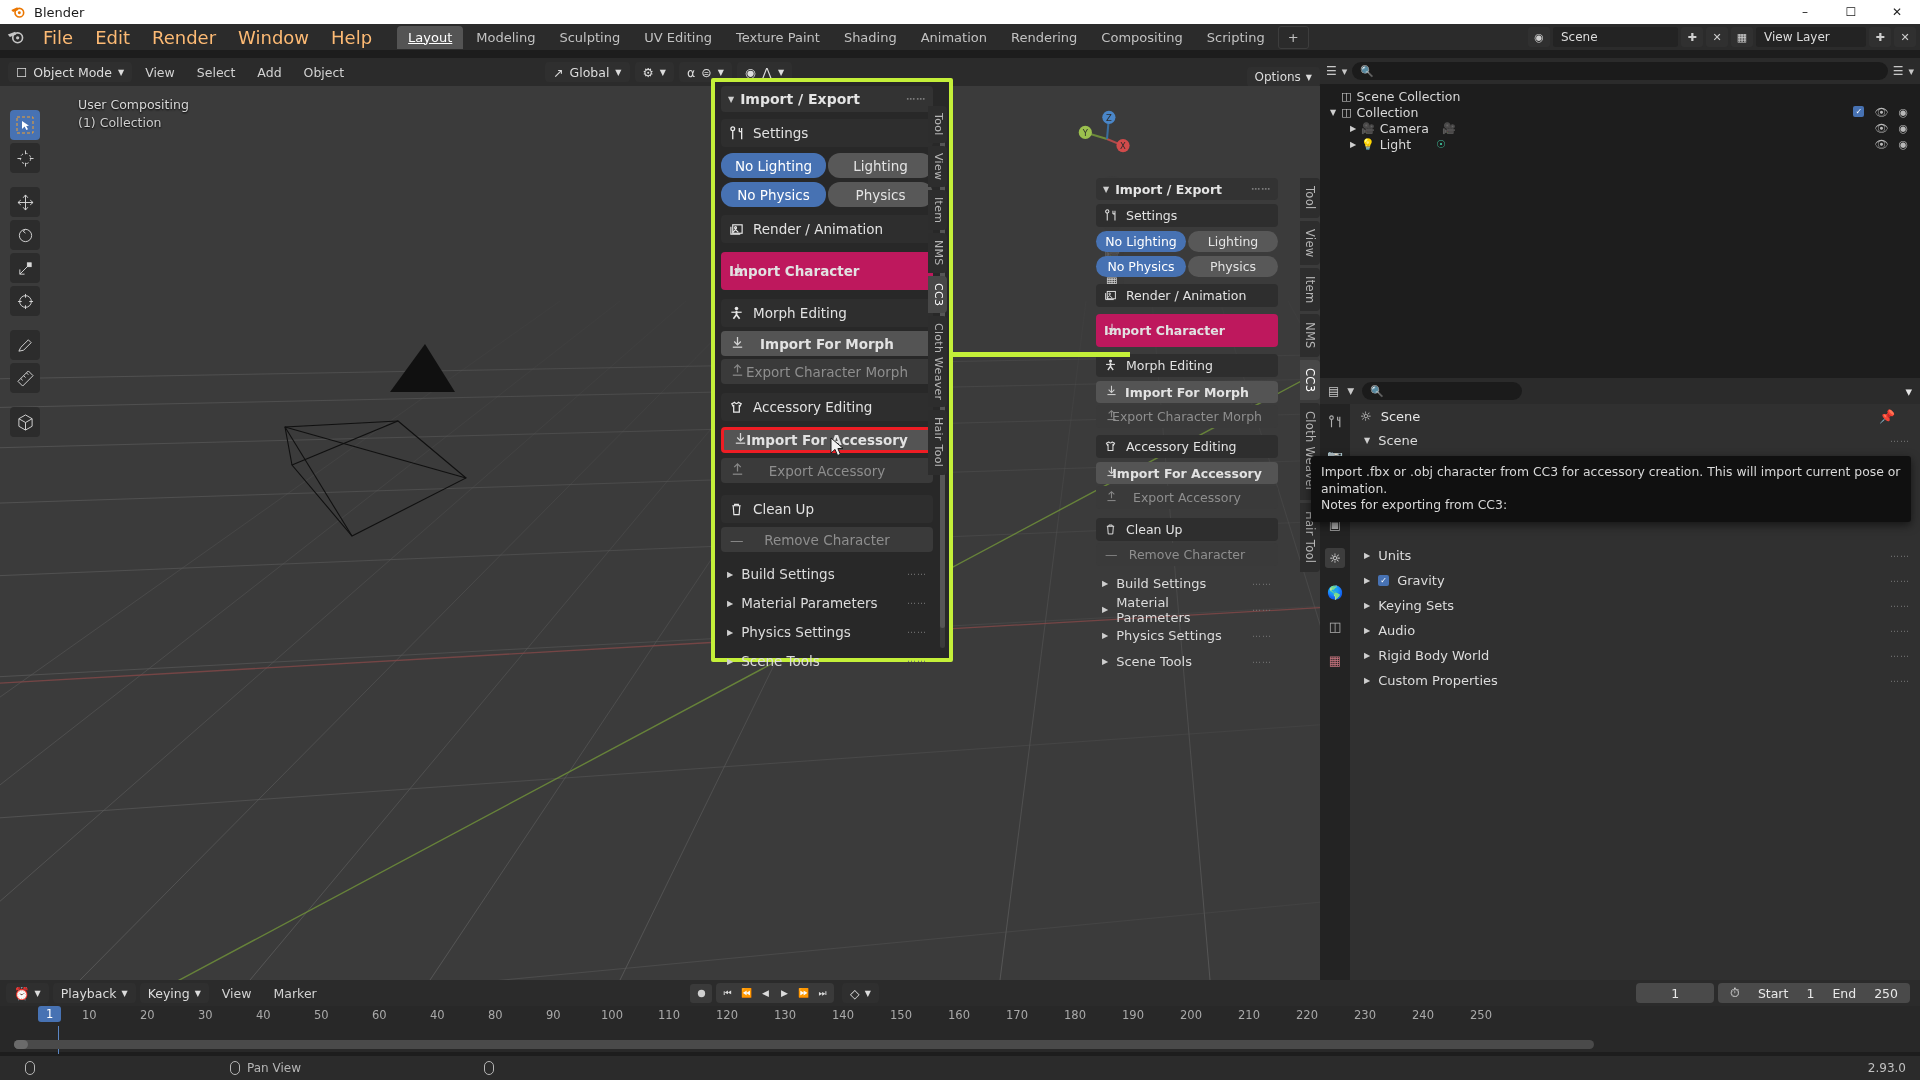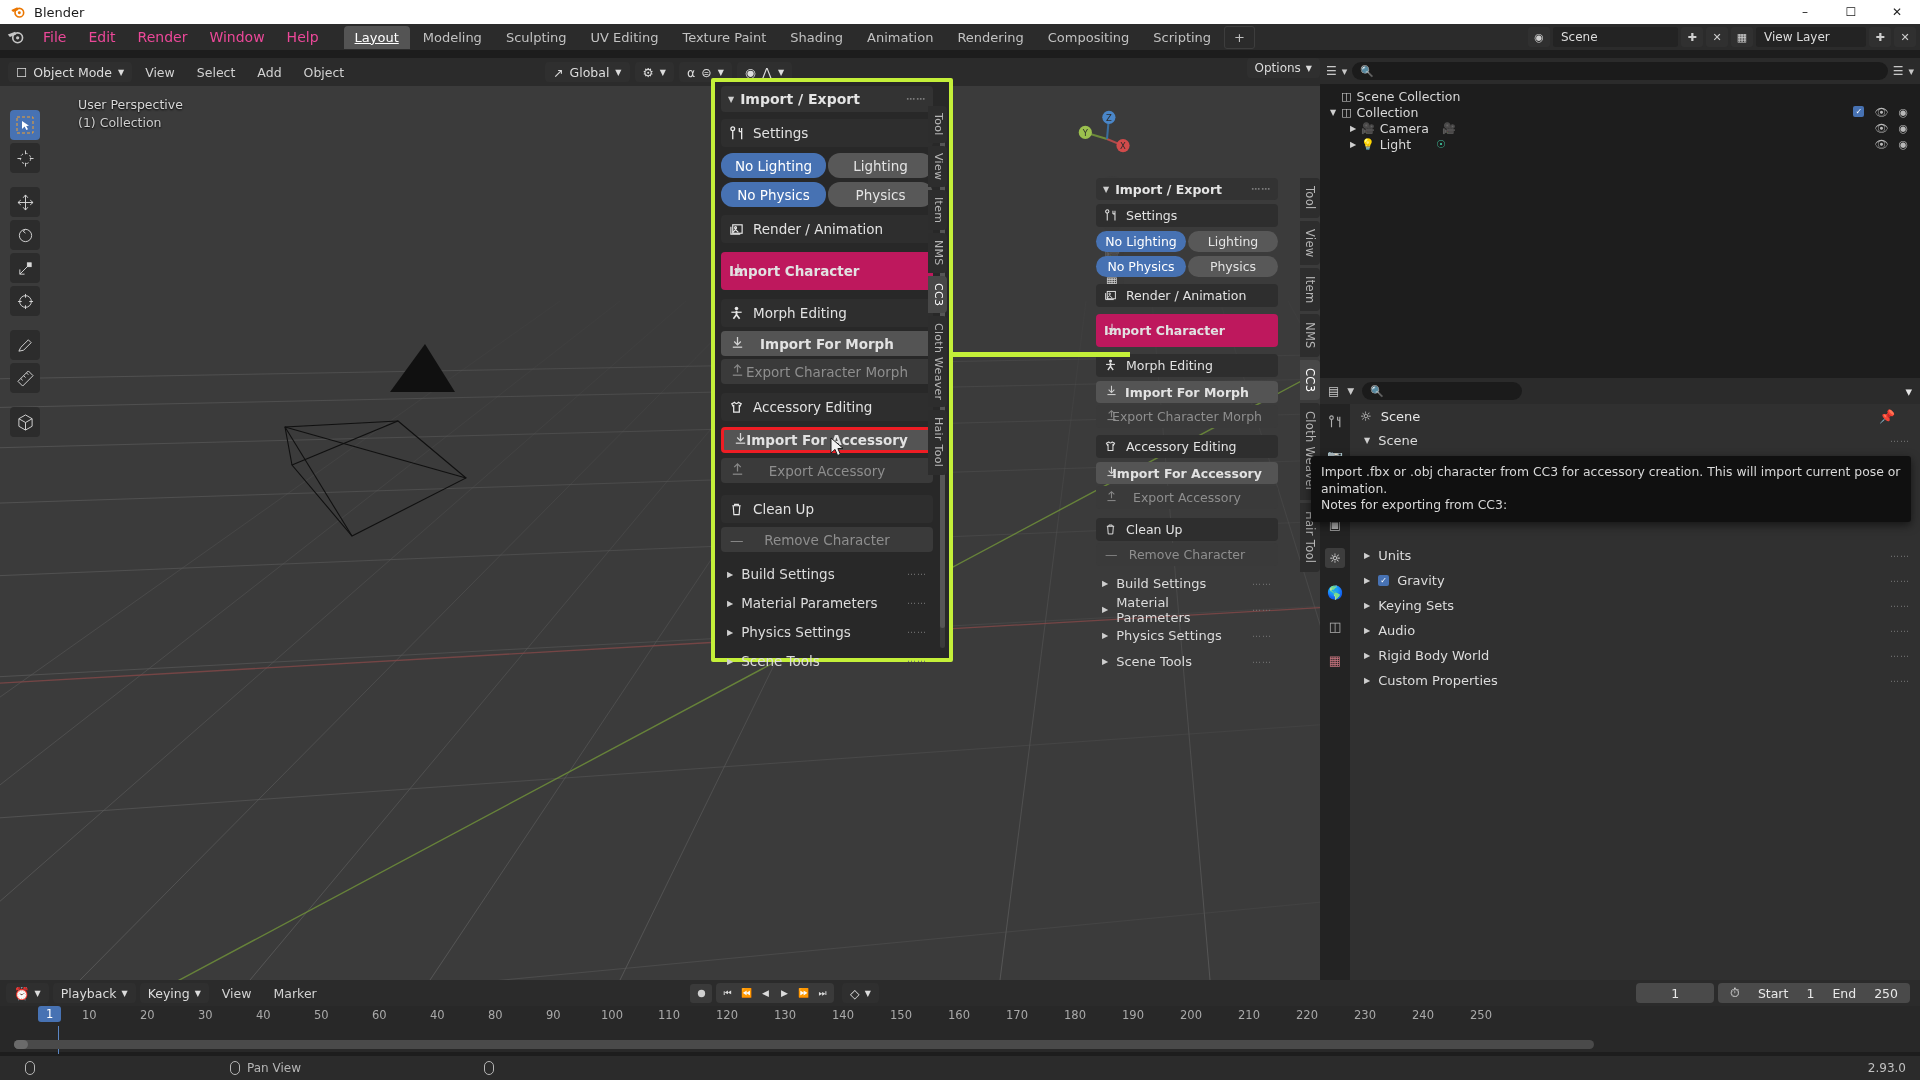--- a/index.html
+++ b/index.html
@@ -23,21 +23,21 @@
   .winbtns { position:absolute; right:0; top:0; height:24px; display:flex; }
   .winbtn { width:46px; height:24px; display:flex; align-items:center;
             justify-content:center; color:#222; font-size:12px; }
 
   
   .topbar {
     position:absolute; left:0; top:24px; width:1920px; height:26px;
     background:#2b2b2b; display:flex; align-items:center; padding-left:6px;
   }
   .blender-ico { width:20px; height:18px; margin-right:6px; opacity:.9;}
-  .menuitem { padding:3px 11px; font-size:14px; color:#ec4899; border-radius:3px; }
+  .menuitem { padding:3px 11px; font-size:18px; color:#fdba74; border-radius:3px; }
   .wstabs { display:flex; align-items:center; margin-left:14px; gap:2px;}
   .wstab { padding:4px 11px; font-size:13px; color:#c2c2c2; border-radius:4px 4px 0 0;}
   .wstab.active { background:#545454; color:#fff;text-decoration:underline; }
   .plus-tab { padding:3px 9px; color:#c0c0c0; border:1px solid #3d3d3d; border-radius:3px; }
 
   .topbar-right { position:absolute; right:4px; top:24px; height:26px;
       display:flex; align-items:center; gap:3px; }
   .scene-field {
     display:flex; align-items:center; height:20px; background:#232323;
     border-radius:3px; padding:0 8px; font-size:12px; color:#ddd; gap:5px;
@@ -330,21 +330,21 @@
     </div>
     <div class="pill">
       <span class="rbtn">◪</span>
       <span class="rbtn">●</span>
       <span class="rbtn on">◉</span>
       <span class="rbtn">☼</span>
       <span style="font-size:7px">▼</span>
     </div>
   </div>
 
-  <div style="position:absolute; right:600px; top:58px; height:38px; display:flex; align-items:flex-start;margin-left:27px;">
+  <div style="position:absolute; right:600px; top:58px; height:38px; display:flex; align-items:center;margin-left:27px;">
     <div class="opt-dd">
       <span>Options</span>
       <span style="font-size:8px">▼</span>
     </div>
   </div>
 
   <div class="viewport">
     <svg class="grid-svg" width="1320" height="894">
       <defs>
         <linearGradient id="gfade" x1="0" y1="0" x2="0" y2="1">
@@ -385,21 +385,21 @@
       </g>
       <path d="M390 306 L455 306 L425 258 Z" fill="#101010"></path>
       <g>
         <circle cx="793" cy="529" r="9" fill="none" stroke="#e04040" stroke-width="1.6" stroke-dasharray="3 3"></circle>
         <circle cx="793" cy="529" r="9" fill="none" stroke="#f0f0f0" stroke-width="1.6" stroke-dasharray="3 3" stroke-dashoffset="3"></circle>
         <path d="M793 513 v7 M793 538 v7 M777 529 h7 M802 529 h7" stroke="#e8e8e8" stroke-width="1"></path>
       </g>
     </svg>
 
     <div class="vp-overlay-text">
-      <div>User Perspective</div>
+      <div>User Compositing</div>
       <div class="l2">(1) Collection</div>
     </div>
 
     <div class="vp-tools">
       <div class="tool-btn active">
         <svg width="18" height="18" viewBox="0 0 18 18">
             <rect x="1" y="1" width="16" height="16" fill="none" stroke="#f0a030" stroke-dasharray="3 2"></rect>
             <path d="M6 5 L6 13 L8.6 10.6 L10.4 14 L12 13.2 L10.2 10 L13 9.8 Z" fill="#fff"></path>
           </svg>
       </div>

